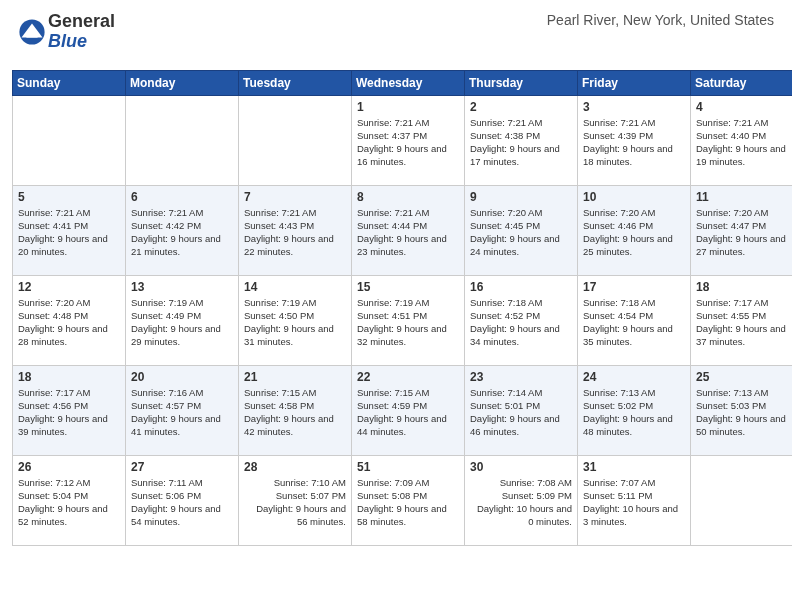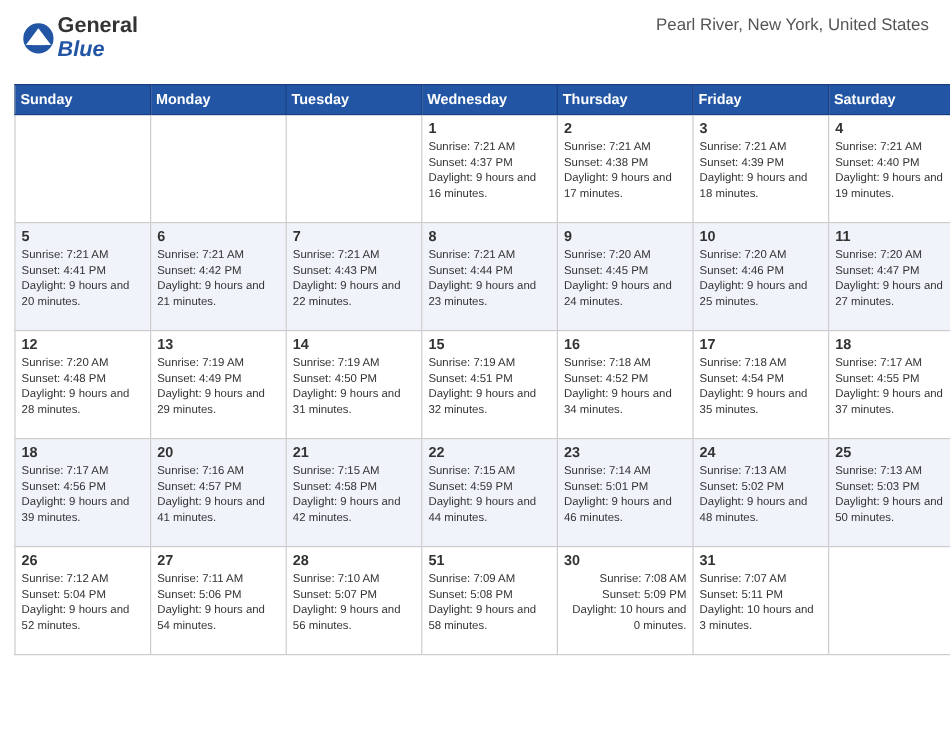--- a/index.html
+++ b/index.html
@@ -307,21 +307,21 @@
 Daylight: 9 hours and 52 minutes.</div>
           </td>
           <td>
             <div class="day-number">27</div>
             <div class="day-info" style="white-space: pre-line;">Sunrise: 7:11 AM
 Sunset: 5:06 PM
 Daylight: 9 hours and 54 minutes.</div>
           </td>
           <td>
             <div class="day-number">28</div>
-            <div class="day-info" style="white-space: pre-line;">Sunrise: 7:10 AM
+            <div class="day-info" style="white-space: pre-line; text-align: right;">Sunrise: 7:10 AM
 Sunset: 5:07 PM
 Daylight: 9 hours and 56 minutes.</div>
           </td>
           <td>
             <div class="day-number">51</div>
             <div class="day-info" style="white-space: pre-line;">Sunrise: 7:09 AM
 Sunset: 5:08 PM
 Daylight: 9 hours and 58 minutes.</div>
           </td>
           <td>

